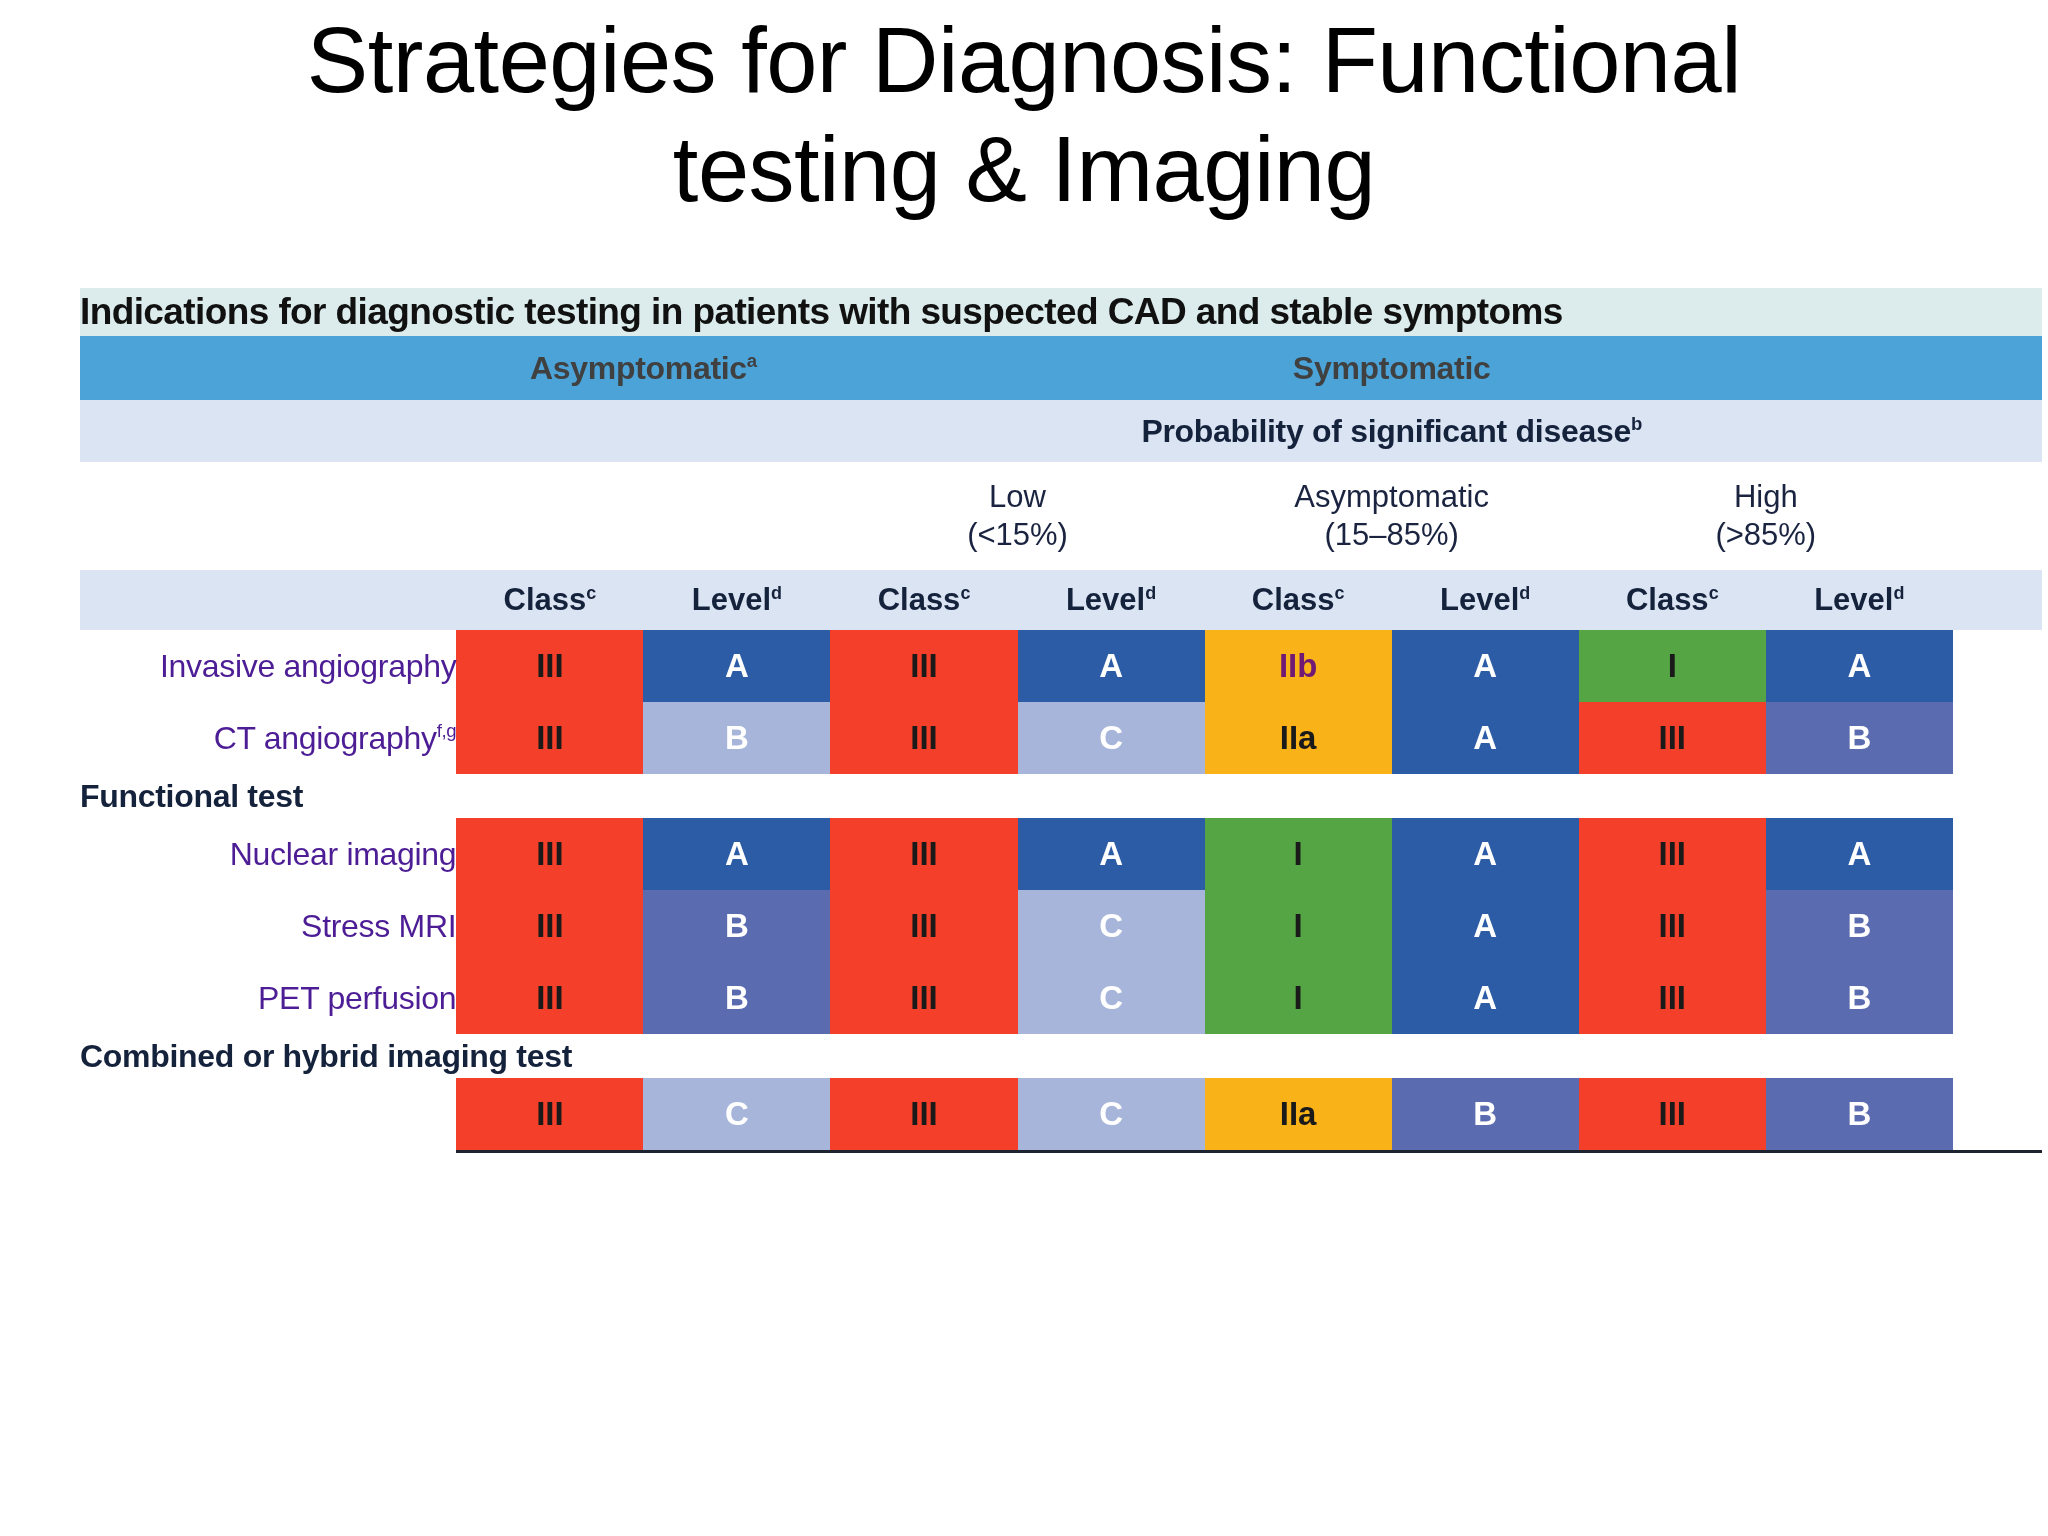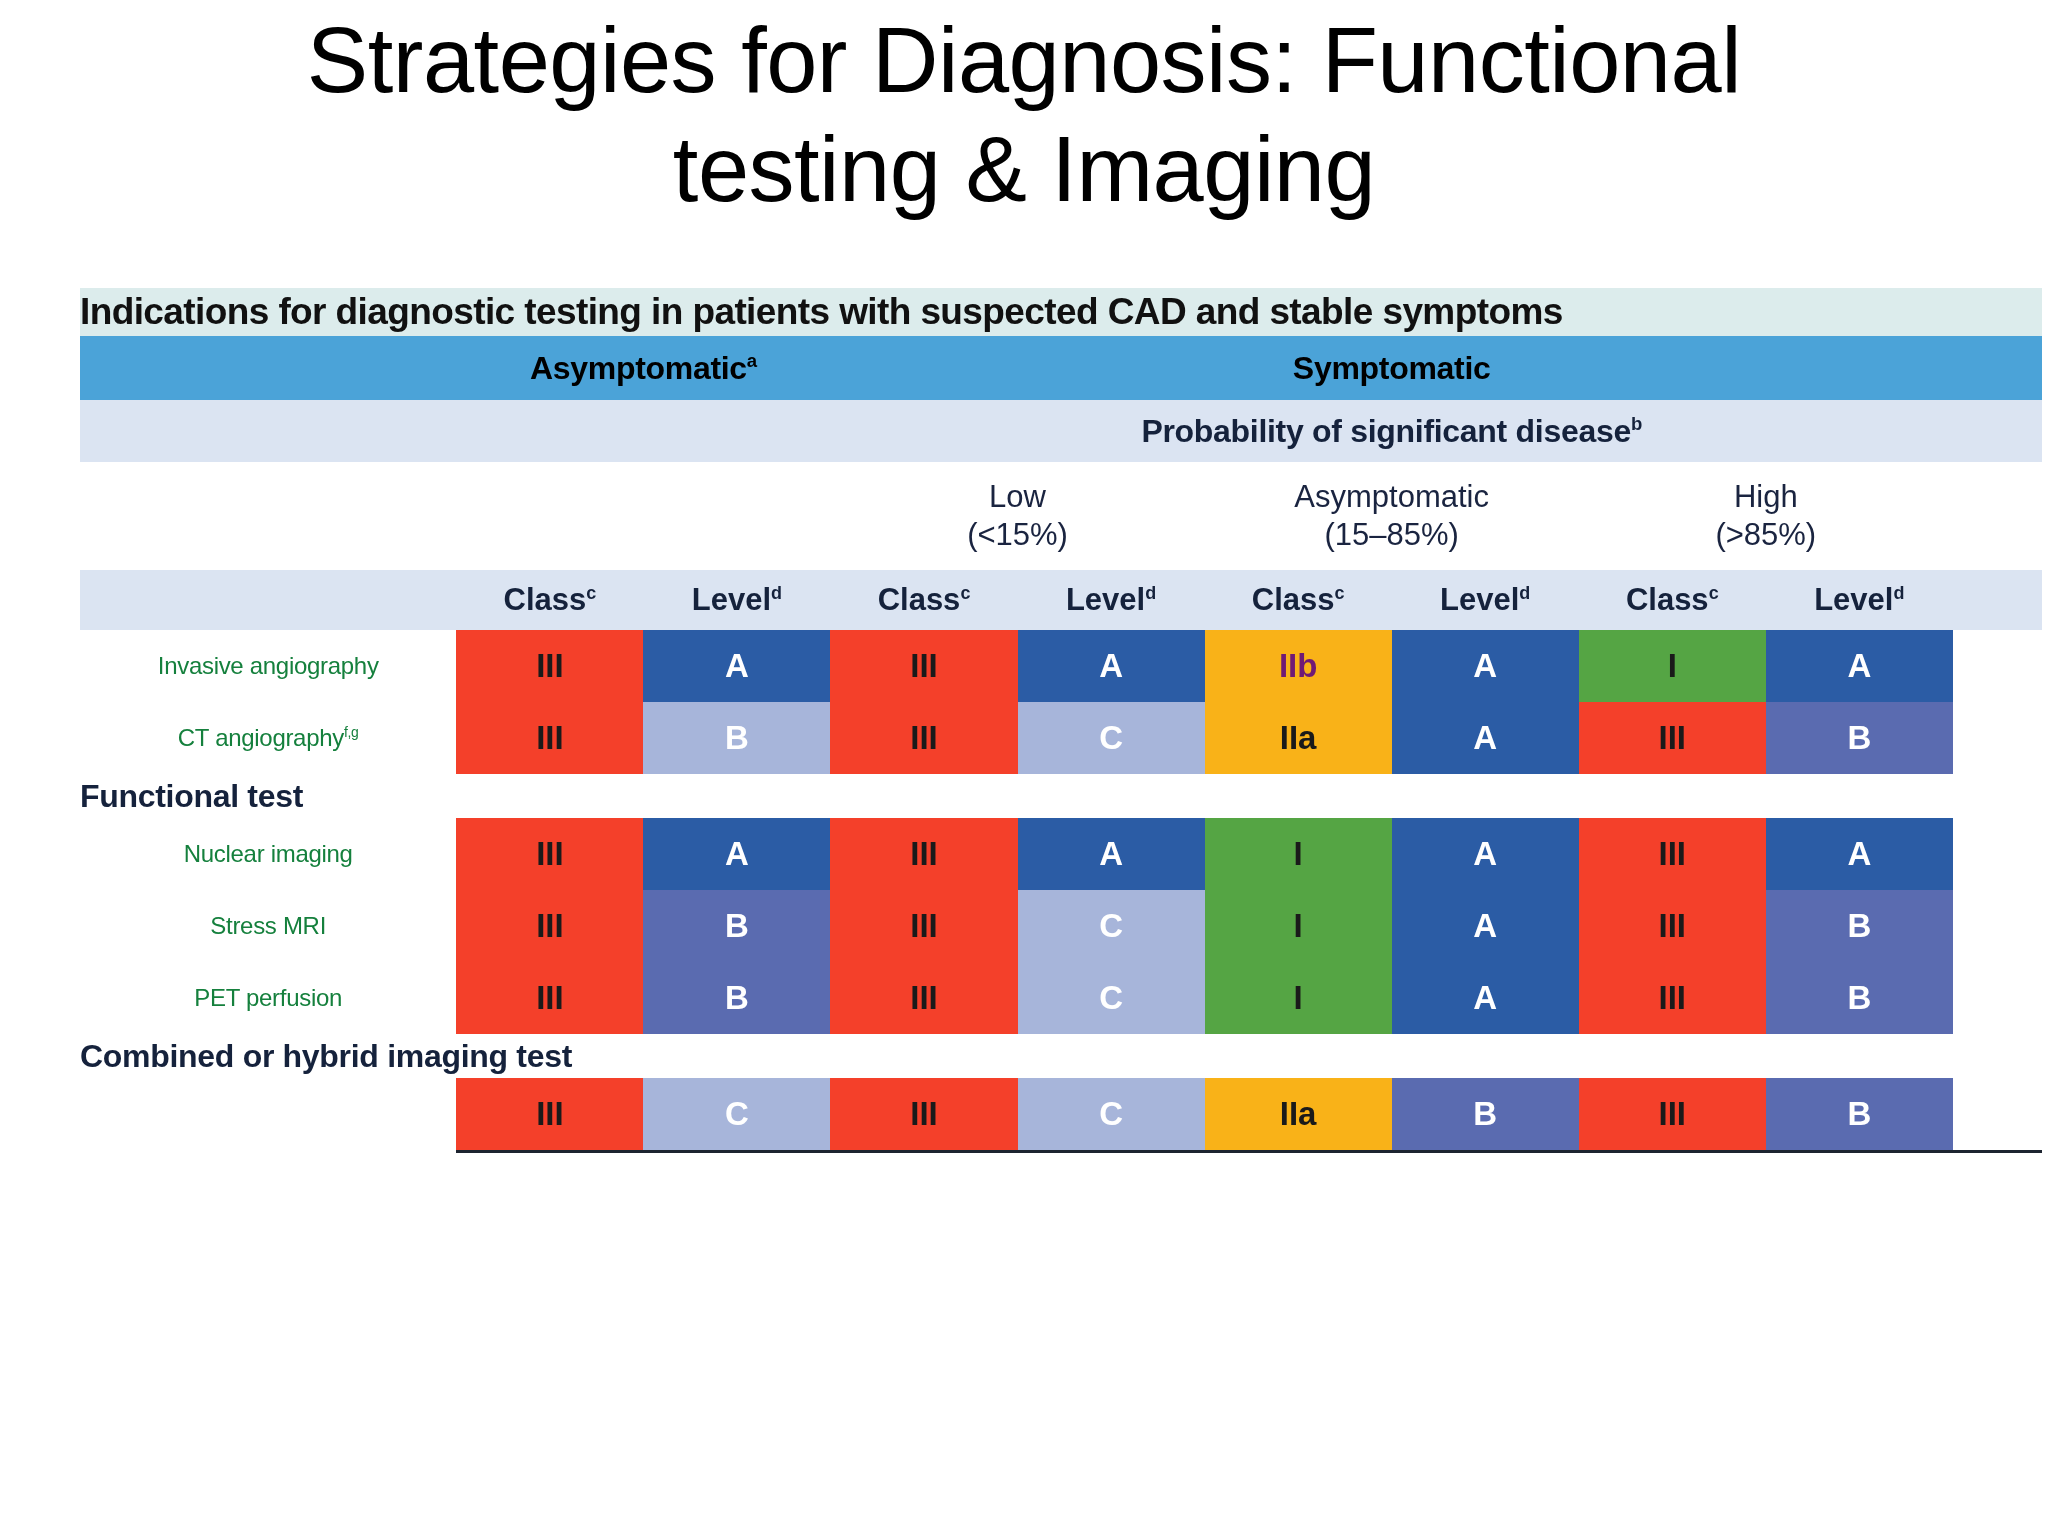--- a/index.html
+++ b/index.html
@@ -59,21 +59,21 @@
     text-align: left;
     padding: 19px 0 19px 18px;
     height: 48px;
     vertical-align: middle;
     white-space: nowrap;
   }
 
   
   .band-blue {
     background: #4ba3d8;
-    color: #000000;
+    color: #404040;
     font-weight: bold;
     font-size: 32px;
     text-align: center;
     height: 64px;
     vertical-align: middle;
     border-right: 2px solid #ffffff;
     letter-spacing: -0.3px;
   }
   .band-blue.empty { background:#4ba3d8; }
 
@@ -132,23 +132,23 @@
     text-align: left;
     padding: 12px 0 12px 16px;
     height: 44px;
     vertical-align: middle;
     letter-spacing: -0.3px;
   }
 
   
   .row-label {
     background: #ffffff;
-    font-size: 24px;
-    color: #15803d;
-    text-align: center;
+    font-size: 32px;
+    color: #4c1d95;
+    text-align: right;
     padding: 0 0 0 16px;
     height: 72px;
     vertical-align: middle;
     border-bottom: 3px solid #1d2430;
     letter-spacing: -0.3px;
     white-space: nowrap;
   }
 
   td.cell {
     text-align: center;

